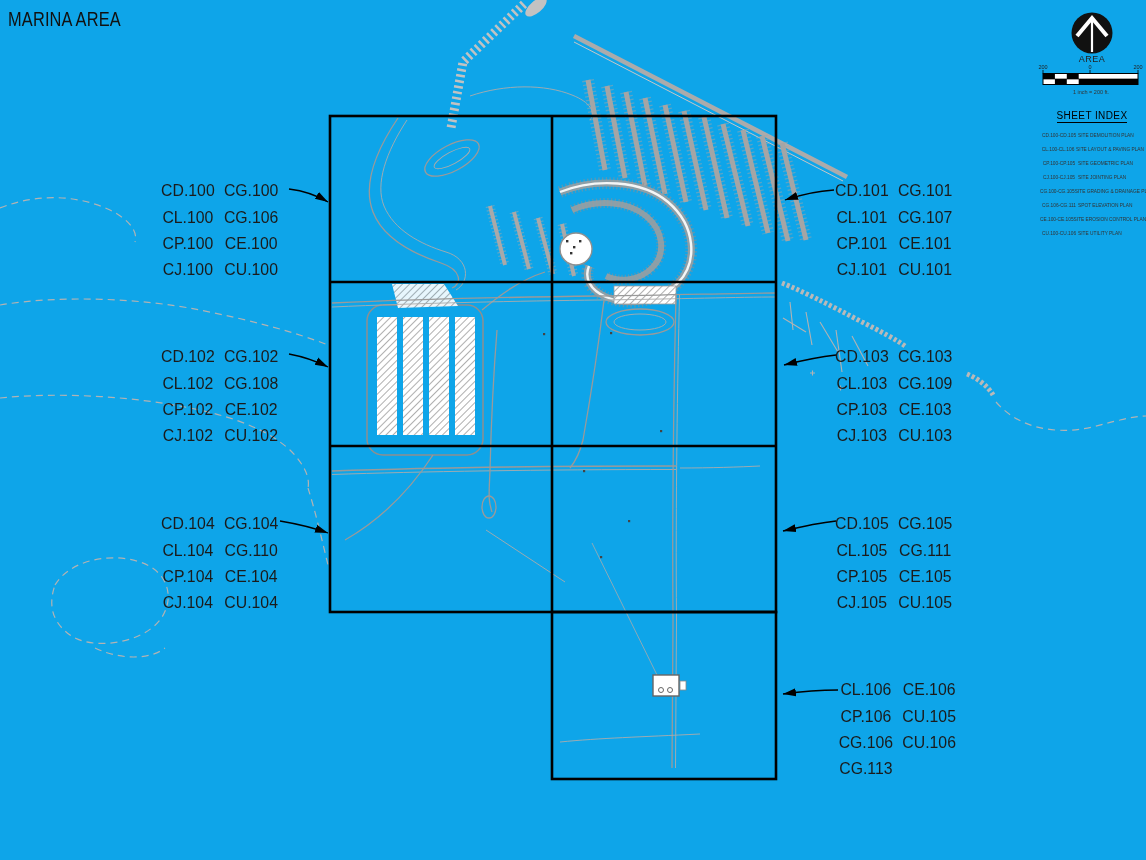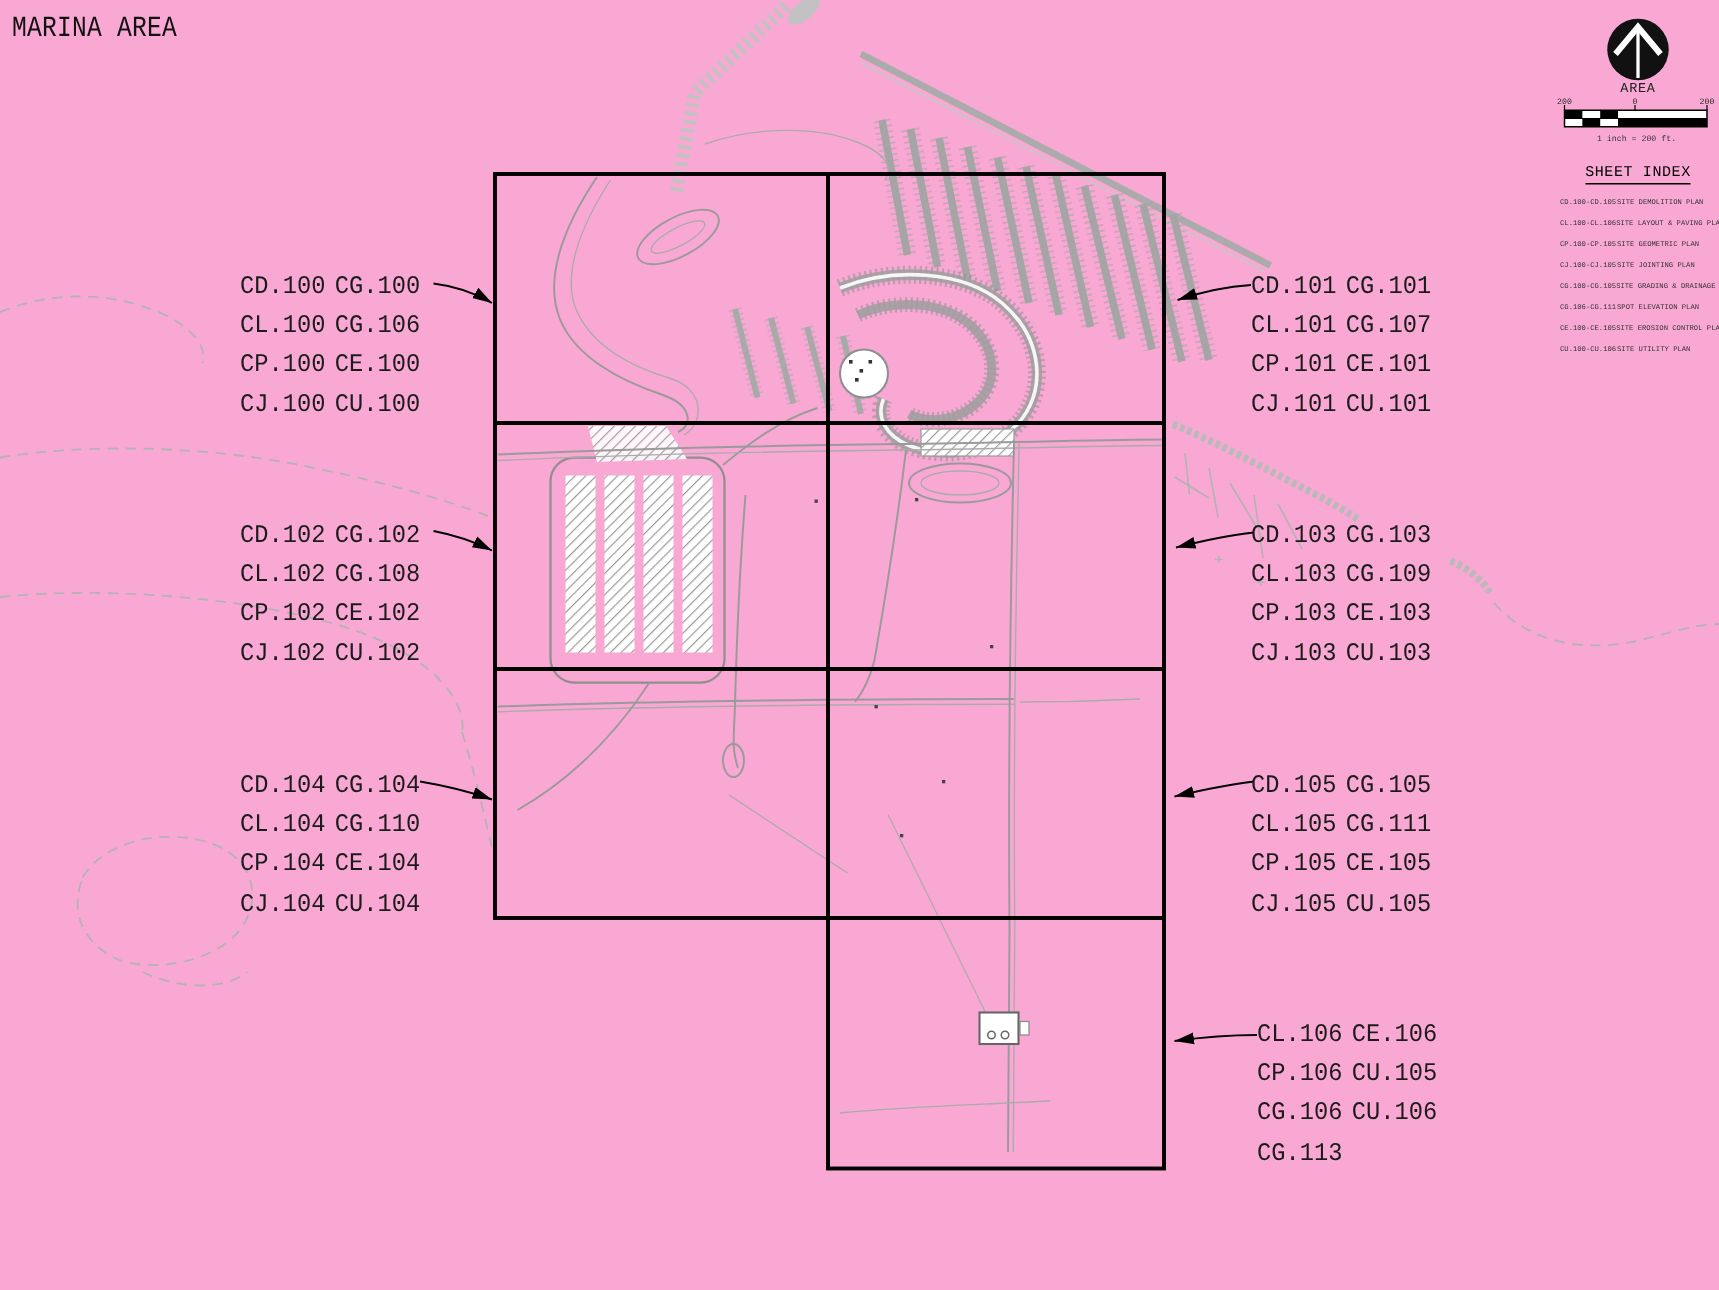--- a/index.html
+++ b/index.html
@@ -1,31 +1,31 @@
 <!DOCTYPE html>
 <html><head>
 <meta charset="utf-8">
 <style>
   html,body{margin:0;padding:0;background:#fff;}
-  .canvas{position:relative;width:1146px;height:860px;background:#f9a8d4;overflow:hidden;
-          font-family:Liberation Mono, monospace;color:#1b1b1b;}
+  .canvas{position:relative;width:1146px;height:860px;background:#0ea5e9;overflow:hidden;
+          font-family:Liberation Sans, sans-serif;color:#1b1b1b;}
   .abs{position:absolute;}
   .title{left:8px;top:8px;font-size:19.5px;letter-spacing:.2px;color:#111;
          transform:scaleX(.84);transform-origin:0 0;white-space:nowrap;}
   
   .glabel{transform:scaleX(.93);transform-origin:0 0;font-size:17px;white-space:nowrap;}
   .grow{display:flex;height:26.4px;align-items:center;}
   .c1{display:inline-block;width:60px;text-align:center;}
   .c2{display:inline-block;min-width:60px;text-align:center;margin-left:8px;}
   
   .north-label{left:1064px;top:54px;width:56px;text-align:center;font-size:9px;letter-spacing:.5px;color:#222;}
   .scale-num{font-size:5.5px;color:#222;transform:translateX(-50%);}
   .scale-caption{left:1043px;top:89px;width:96px;text-align:center;font-size:5.5px;color:#333;}
   
-  .si{left:1040px;top:110px;width:104px;}
+  .si{left:1040px;top:110px;width:104px;text-align:center;}
   .si-title{font-size:10px;letter-spacing:.4px;color:#000;width:fit-content;margin:0 auto 6px auto;
             border-bottom:1px solid #000;padding-bottom:1px;}
   .si-row{display:flex;height:13.9px;align-items:center;}
   .si-range{width:38px;font-size:4.8px;color:#333;white-space:nowrap;}
   .si-name{font-size:4.8px;color:#333;white-space:nowrap;}
   
   .grid{fill:none;stroke:#000;stroke-width:2.6;}
   .leader{fill:none;stroke:#000;stroke-width:1.3;marker-end:url(#arrow);}
   .dash{fill:none;stroke:#b3b3b3;stroke-width:1.2;stroke-dasharray:7 5;}
   .rip{fill:none;stroke:#b9b9b9;stroke-width:5;stroke-dasharray:3 2.2;}

